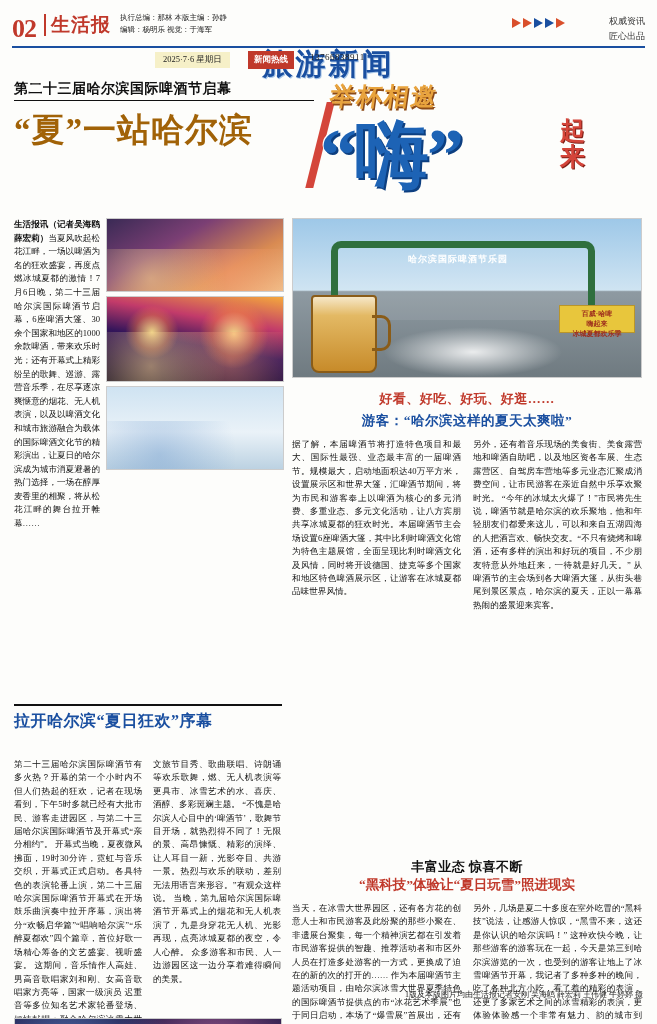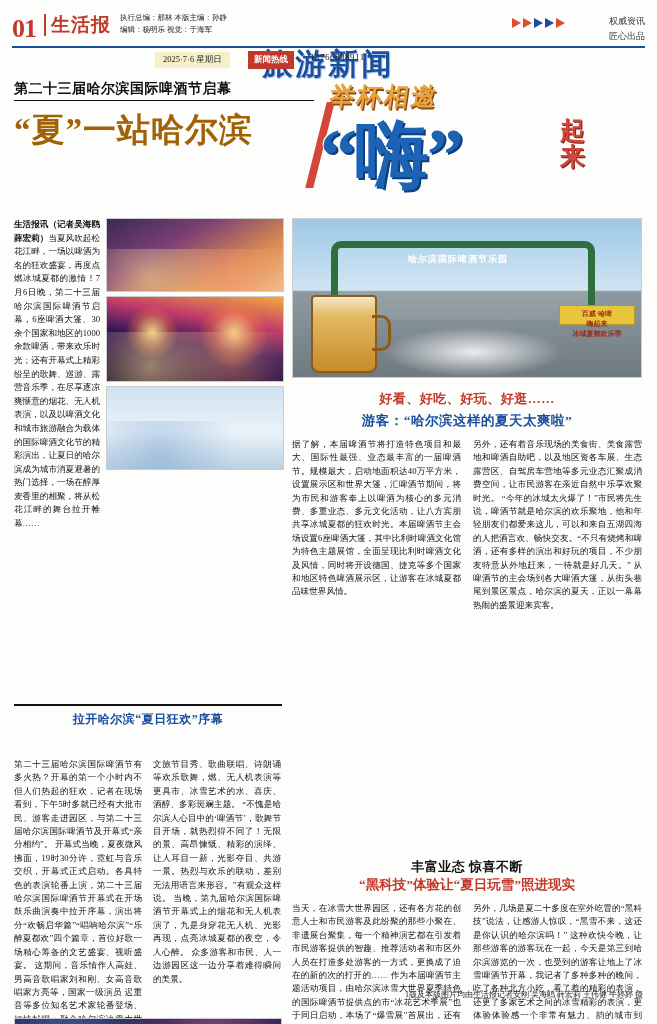--- a/index.html
+++ b/index.html
@@ -314,21 +314,21 @@
     position: absolute;
     right: -16px; top: 18px;
     width: 16px; height: 30px;
     border: 3px solid #8a5c18;
     border-left: none;
     border-radius: 0 10px 10px 0;
   }
   .gate-banner {
     position: absolute;
     right: 6px; top: 86px;
-    width: 76px; height: 20px;
+    width: 76px; height: 28px;
     background: #e8c63c;
     border: 1px solid #b9952a;
     font-size: 7px;
     color: #9c2b1c;
     text-align: center;
     line-height: 10px;
     padding-top: 3px;
     box-sizing: border-box;
     font-weight: bold;
   }
@@ -383,25 +383,24 @@
   }
   .sec-title1 {
     font-size: 15px;
     font-weight: bold;
     color: #111;
     letter-spacing: 0.5px;
     text-align: center;
   }
   .sec-title2 {
     margin-top: 3px;
-    font-size: 12px;
+    font-size: 16px;
     font-weight: bold;
     color: #1a4fa0;
     letter-spacing: 0.5px;
-    text-align: center;
   }
 
   .left-body {
     position: absolute;
     left: 14px;
     top: 540px;
     width: 268px;
     display: flex;
     gap: 11px;
   }
@@ -463,21 +462,21 @@
     text-align: right;
     color: #222;
   }
 </style>
 </head>
 <body>
 
 <div class="page">
 
   <div class="masthead">
-    <div class="mast-pagenum">01</div>
+    <div class="mast-pagenum">02</div>
     <div class="mast-paper">生活报</div>
     <div class="mast-staff">
       <div>执行总编：那林  本版主编：孙静</div>
       <div>编辑：杨明乐  视觉：于海军</div>
     </div>
     <div class="mast-title">旅游新闻</div>
     <div class="mast-arrows">
       <span class="arw"></span>
         <span class="arw"></span>
         <span class="arw b"></span>

